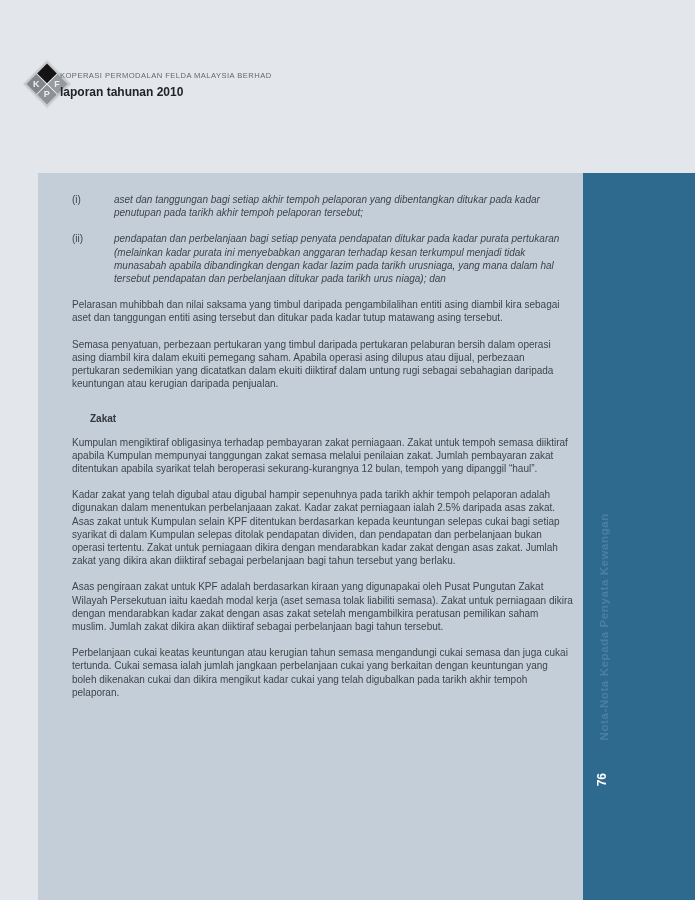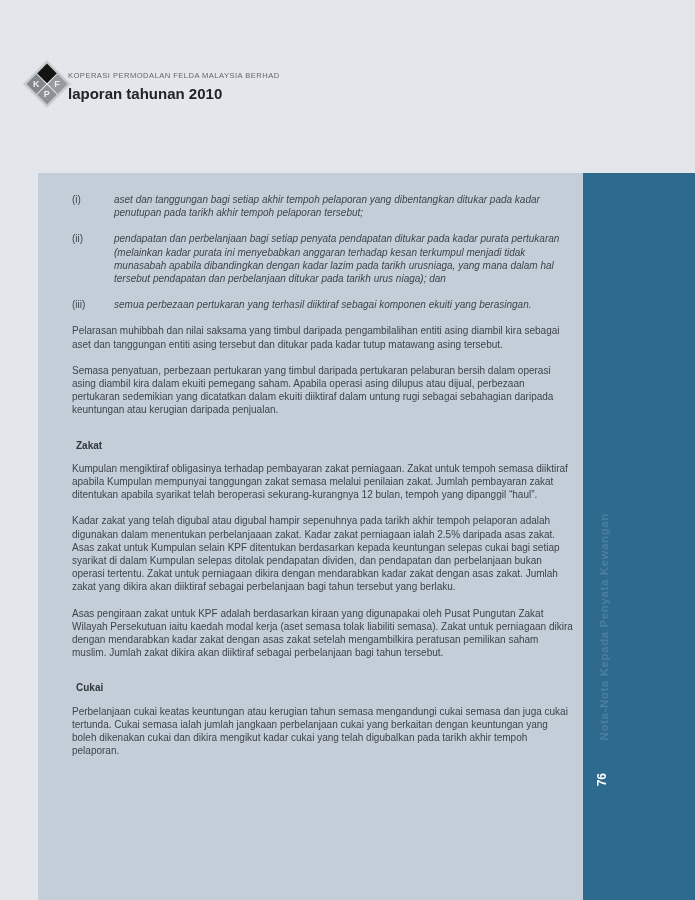--- a/index.html
+++ b/index.html
@@ -32,30 +32,30 @@
     display: flex; align-items: center; justify-content: center;
     font-size: 9px; font-weight: bold; color: #eceef0;
     line-height: 1;
   }
   .logo-cell span { transform: rotate(-45deg); }
   .cell-top    { background: #141414; }
   .cell-right  { background: #96999d; }
   .cell-left   { background: #82868b; }
   .cell-bottom { background: #8d9095; }
 
-  .header-text { position: absolute; left: 68px; top: 71px; }
+  .header-text { position: absolute; left: 60px; top: 71px; }
   .company-name {
     font-size: 7.6px;
     letter-spacing: 0.45px;
     color: #63676c;
     white-space: nowrap;
   }
   .report-line {
     margin-top: 5px;
-    font-size: 15px;
+    font-size: 12px;
     font-weight: bold;
     color: #212427;
     white-space: nowrap;
   }
 
   
   .content {
     position: absolute;
     left: 38px; top: 173px;
     width: 545px; height: 727px;
@@ -75,21 +75,21 @@
     flex: 0 0 42px;
   }
   .list-text { max-width: 465px; font-style: italic; }
   .para {
     margin: 0 0 13px 0;
     max-width: 503px;
   }
   .sec-heading {
     font-weight: bold;
     color: #33373c;
-    margin: 22px 0 10px 4px;
+    margin: 22px 0 10px 18px;
   }
 
   
   .sidebar {
     position: absolute;
     left: 583px; top: 173px;
     width: 112px; height: 727px;
     background: #2d6a8e;
   }
   .v-label {
@@ -149,34 +149,29 @@
     <div class="list-item">
       <div class="list-marker">(i)</div>
       <div class="list-text">aset dan tanggungan bagi setiap akhir tempoh pelaporan yang dibentangkan ditukar pada kadar penutupan pada tarikh akhir tempoh pelaporan tersebut;</div>
     </div>
 
     <div class="list-item">
       <div class="list-marker">(ii)</div>
       <div class="list-text">pendapatan dan perbelanjaan bagi setiap penyata pendapatan ditukar pada kadar purata pertukaran (melainkan kadar purata ini menyebabkan anggaran terhadap kesan terkumpul menjadi tidak munasabah apabila dibandingkan dengan kadar lazim pada tarikh urusniaga, yang mana dalam hal tersebut pendapatan dan perbelanjaan ditukar pada tarikh urus niaga); dan</div>
     </div>
 
-    <div class="list-item">
-      <div class="list-marker">(iii)</div>
-      <div class="list-text">semua perbezaan pertukaran yang terhasil diiktiraf sebagai komponen ekuiti yang berasingan.</div>
-    </div>
 
     <p class="para">Pelarasan muhibbah dan nilai saksama yang timbul daripada pengambilalihan entiti asing diambil kira sebagai aset dan tanggungan entiti asing tersebut dan ditukar pada kadar tutup matawang asing tersebut.</p>
     <p class="para">Semasa penyatuan, perbezaan pertukaran yang timbul daripada pertukaran pelaburan bersih dalam operasi asing diambil kira dalam ekuiti pemegang saham. Apabila operasi asing dilupus atau dijual, perbezaan pertukaran sedemikian yang dicatatkan dalam ekuiti diiktiraf dalam untung rugi sebagai sebahagian daripada keuntungan atau kerugian daripada penjualan.</p>
 
     <div class="sec-heading">Zakat</div>
     <p class="para">Kumpulan mengiktiraf obligasinya terhadap pembayaran zakat perniagaan. Zakat untuk tempoh semasa diiktiraf apabila Kumpulan mempunyai tanggungan zakat semasa melalui penilaian zakat. Jumlah pembayaran zakat ditentukan apabila syarikat telah beroperasi sekurang-kurangnya 12 bulan, tempoh yang dipanggil “haul”.</p>
     <p class="para">Kadar zakat yang telah digubal atau digubal hampir sepenuhnya pada tarikh akhir tempoh pelaporan adalah digunakan dalam menentukan perbelanjaaan zakat. Kadar zakat perniagaan ialah 2.5% daripada asas zakat. Asas zakat untuk Kumpulan selain KPF ditentukan berdasarkan kepada keuntungan selepas cukai bagi setiap syarikat di dalam Kumpulan selepas ditolak pendapatan dividen, dan pendapatan dan perbelanjaan bukan operasi tertentu. Zakat untuk perniagaan dikira dengan mendarabkan kadar zakat dengan asas zakat. Jumlah zakat yang dikira akan diiktiraf sebagai perbelanjaan bagi tahun tersebut yang berlaku.</p>
     <p class="para">Asas pengiraan zakat untuk KPF adalah berdasarkan kiraan yang digunapakai oleh Pusat Pungutan Zakat Wilayah Persekutuan iaitu kaedah modal kerja (aset semasa tolak liabiliti semasa). Zakat untuk perniagaan dikira dengan mendarabkan kadar zakat dengan asas zakat setelah mengambilkira peratusan pemilikan saham muslim. Jumlah zakat dikira akan diiktiraf sebagai perbelanjaan bagi tahun tersebut.</p>
 
-    <div class="sec-heading">Cukai</div>
     <p class="para">Perbelanjaan cukai keatas keuntungan atau kerugian tahun semasa mengandungi cukai semasa dan juga cukai tertunda. Cukai semasa ialah jumlah jangkaan perbelanjaan cukai yang berkaitan dengan keuntungan yang boleh dikenakan cukai dan dikira mengikut kadar cukai yang telah digubalkan pada tarikh akhir tempoh pelaporan.</p>
 
   </div>
 
   <div class="sidebar">
     <div class="v-label">Nota-Nota Kepada Penyata Kewangan</div>
     <div class="v-page">76</div>
   </div>
 
 </div>

